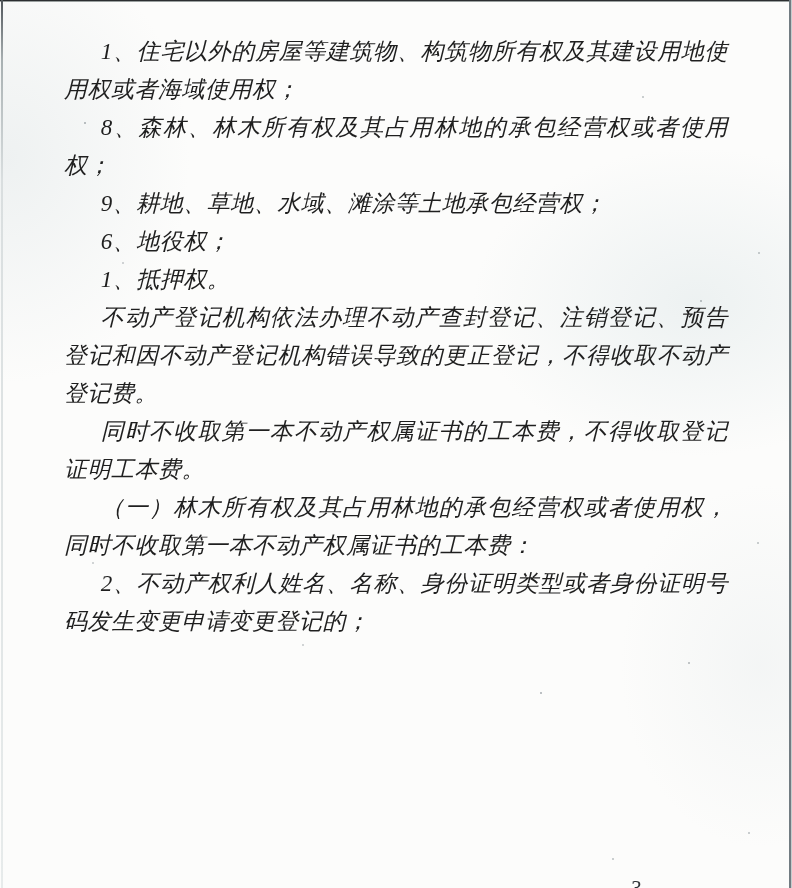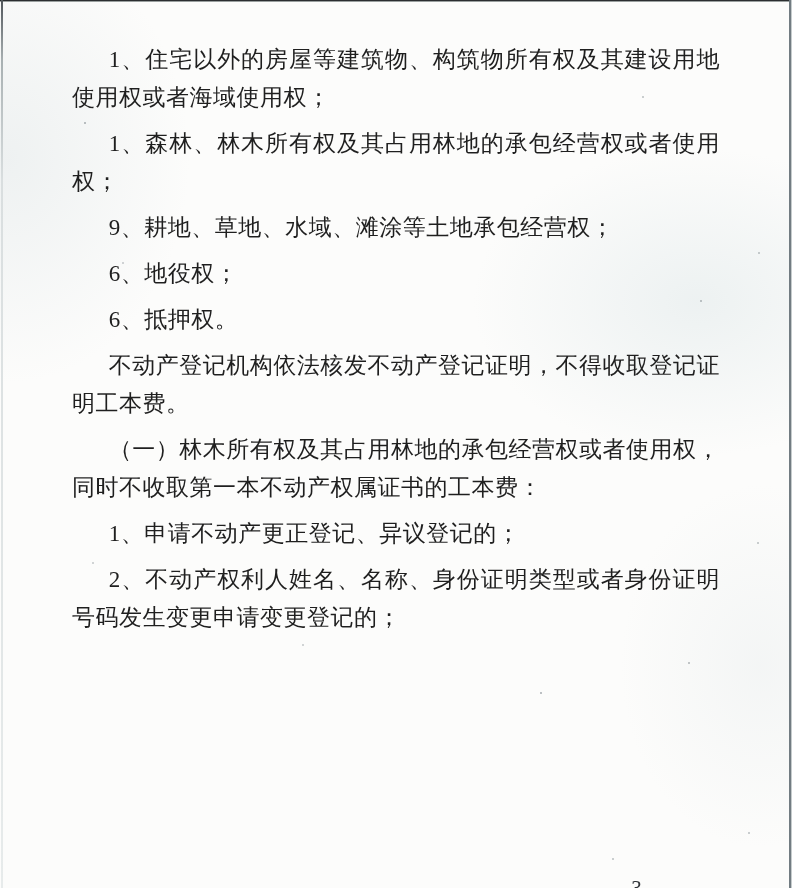--- a/index.html
+++ b/index.html
@@ -57,27 +57,28 @@
       92px 562px 0 rgba(110,120,126,0.30),
       612px 858px 0 rgba(110,120,126,0.35);
   }
   .text-block {
     position: absolute;
     left: 64px;
     top: 33px;
     width: 664px;
   }
   .para {
-    margin: 8px;
+    margin: 0;
     font-size: 23px;
     line-height: 38px;
     letter-spacing: 0.5px;
     text-align: justify;
     text-justify: inter-ideograph;
     text-indent: 1.6em;
+    font-style: italic;
   }
   .page-number {
     position: absolute;
     left: 591px;
     top: 874px;
     font-size: 21px;
     line-height: 28px;
     letter-spacing: 7px;
     color: #2f3338;
     white-space: nowrap;
@@ -87,24 +88,24 @@
 <body>
 
 <div class="page">
   <div class="edge-top"></div>
   <div class="edge-left"></div>
   <div class="edge-right"></div>
   <div class="noise"></div>
 
   <div class="text-block">
     <p class="para">1、住宅以外的房屋等建筑物、构筑物所有权及其建设用地使用权或者海域使用权；</p>
-    <p class="para">1、森林、林木所有权及其占用林地的承包经营权或者使用权；</p>
+    <p class="para">8、森林、林木所有权及其占用林地的承包经营权或者使用权；</p>
     <p class="para">9、耕地、草地、水域、滩涂等土地承包经营权；</p>
     <p class="para">6、地役权；</p>
-    <p class="para">6、抵押权。</p>
-    <p class="para">不动产登记机构依法核发不动产登记证明，不得收取登记证明工本费。</p>
+    <p class="para">1、抵押权。</p>
+    <p class="para">不动产登记机构依法办理不动产查封登记、注销登记、预告登记和因不动产登记机构错误导致的更正登记，不得收取不动产登记费。</p>
+    <p class="para">同时不收取第一本不动产权属证书的工本费，不得收取登记证明工本费。</p>
     <p class="para">（一）林木所有权及其占用林地的承包经营权或者使用权，同时不收取第一本不动产权属证书的工本费：</p>
-    <p class="para">1、申请不动产更正登记、异议登记的；</p>
     <p class="para">2、不动产权利人姓名、名称、身份证明类型或者身份证明号码发生变更申请变更登记的；</p>
   </div>
 
   <div class="page-number">— 3 —</div>
 </div>
 
 </body></html>

